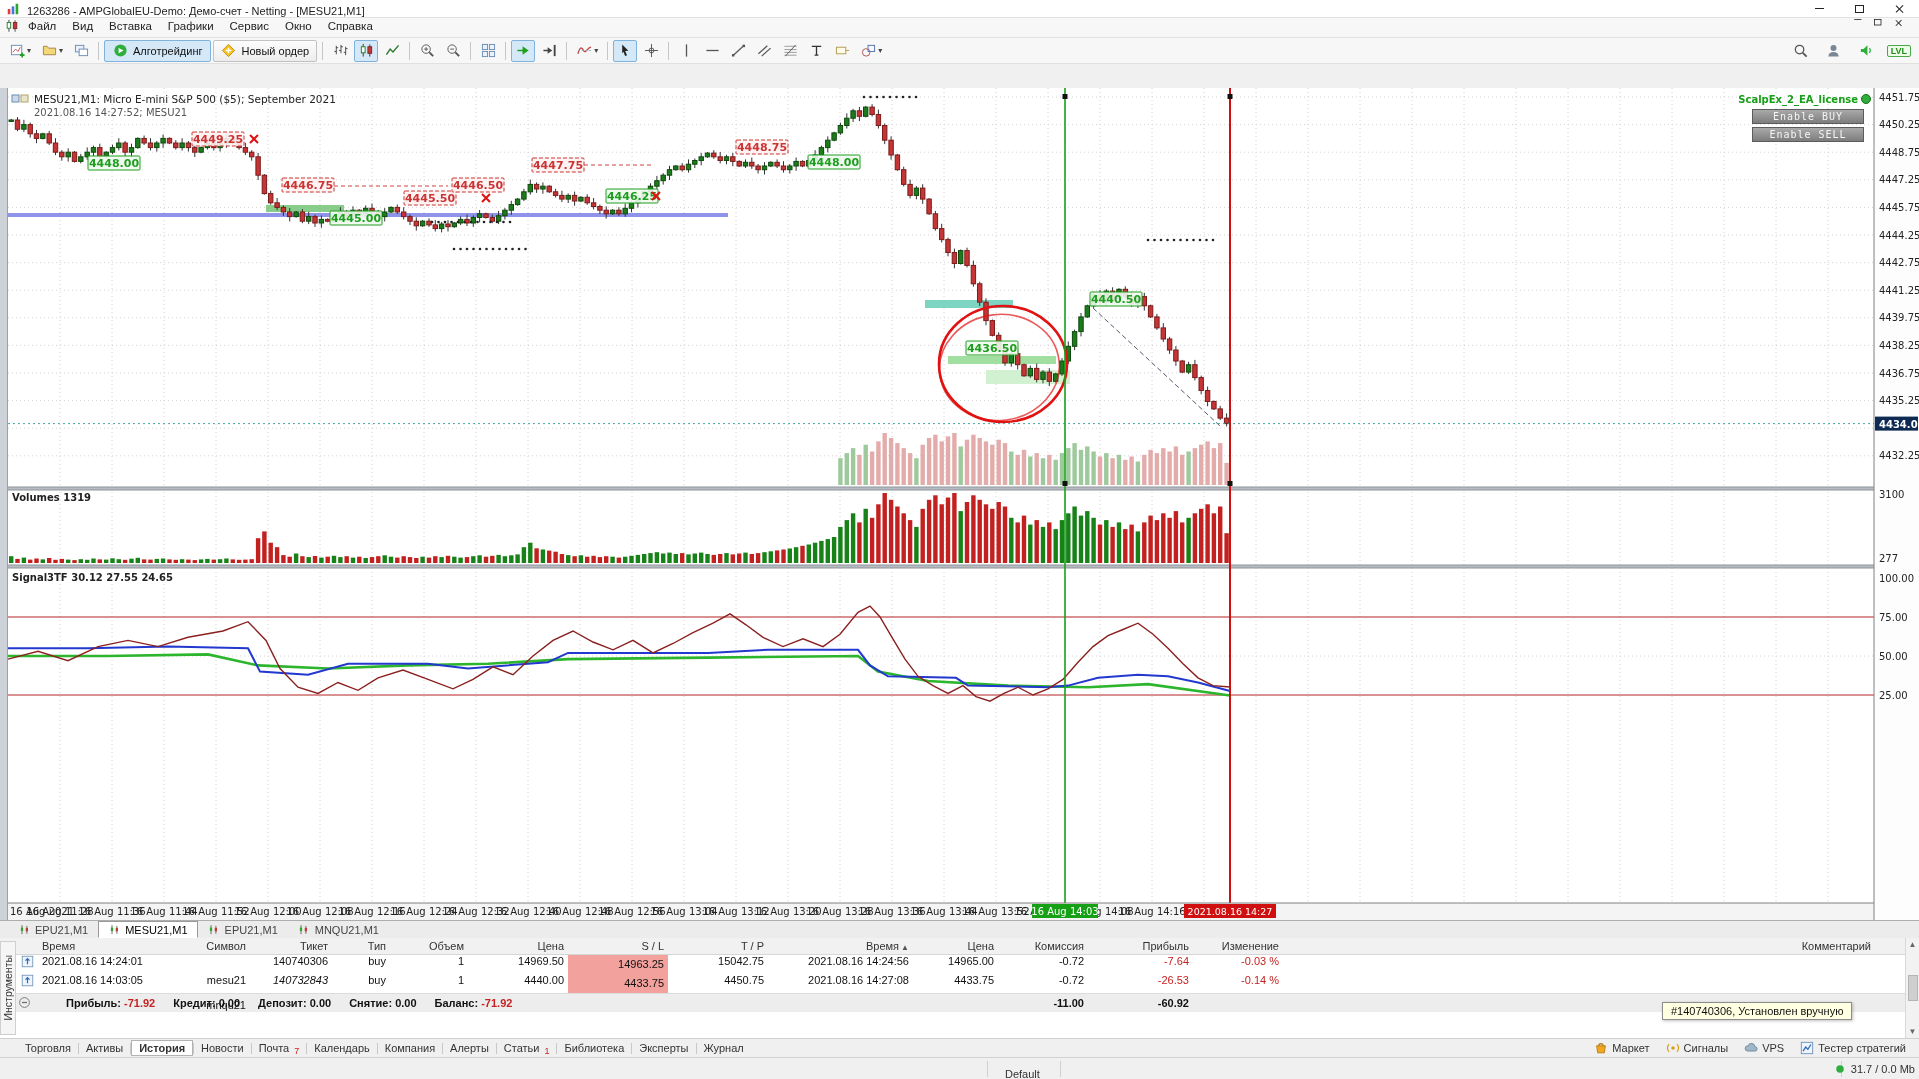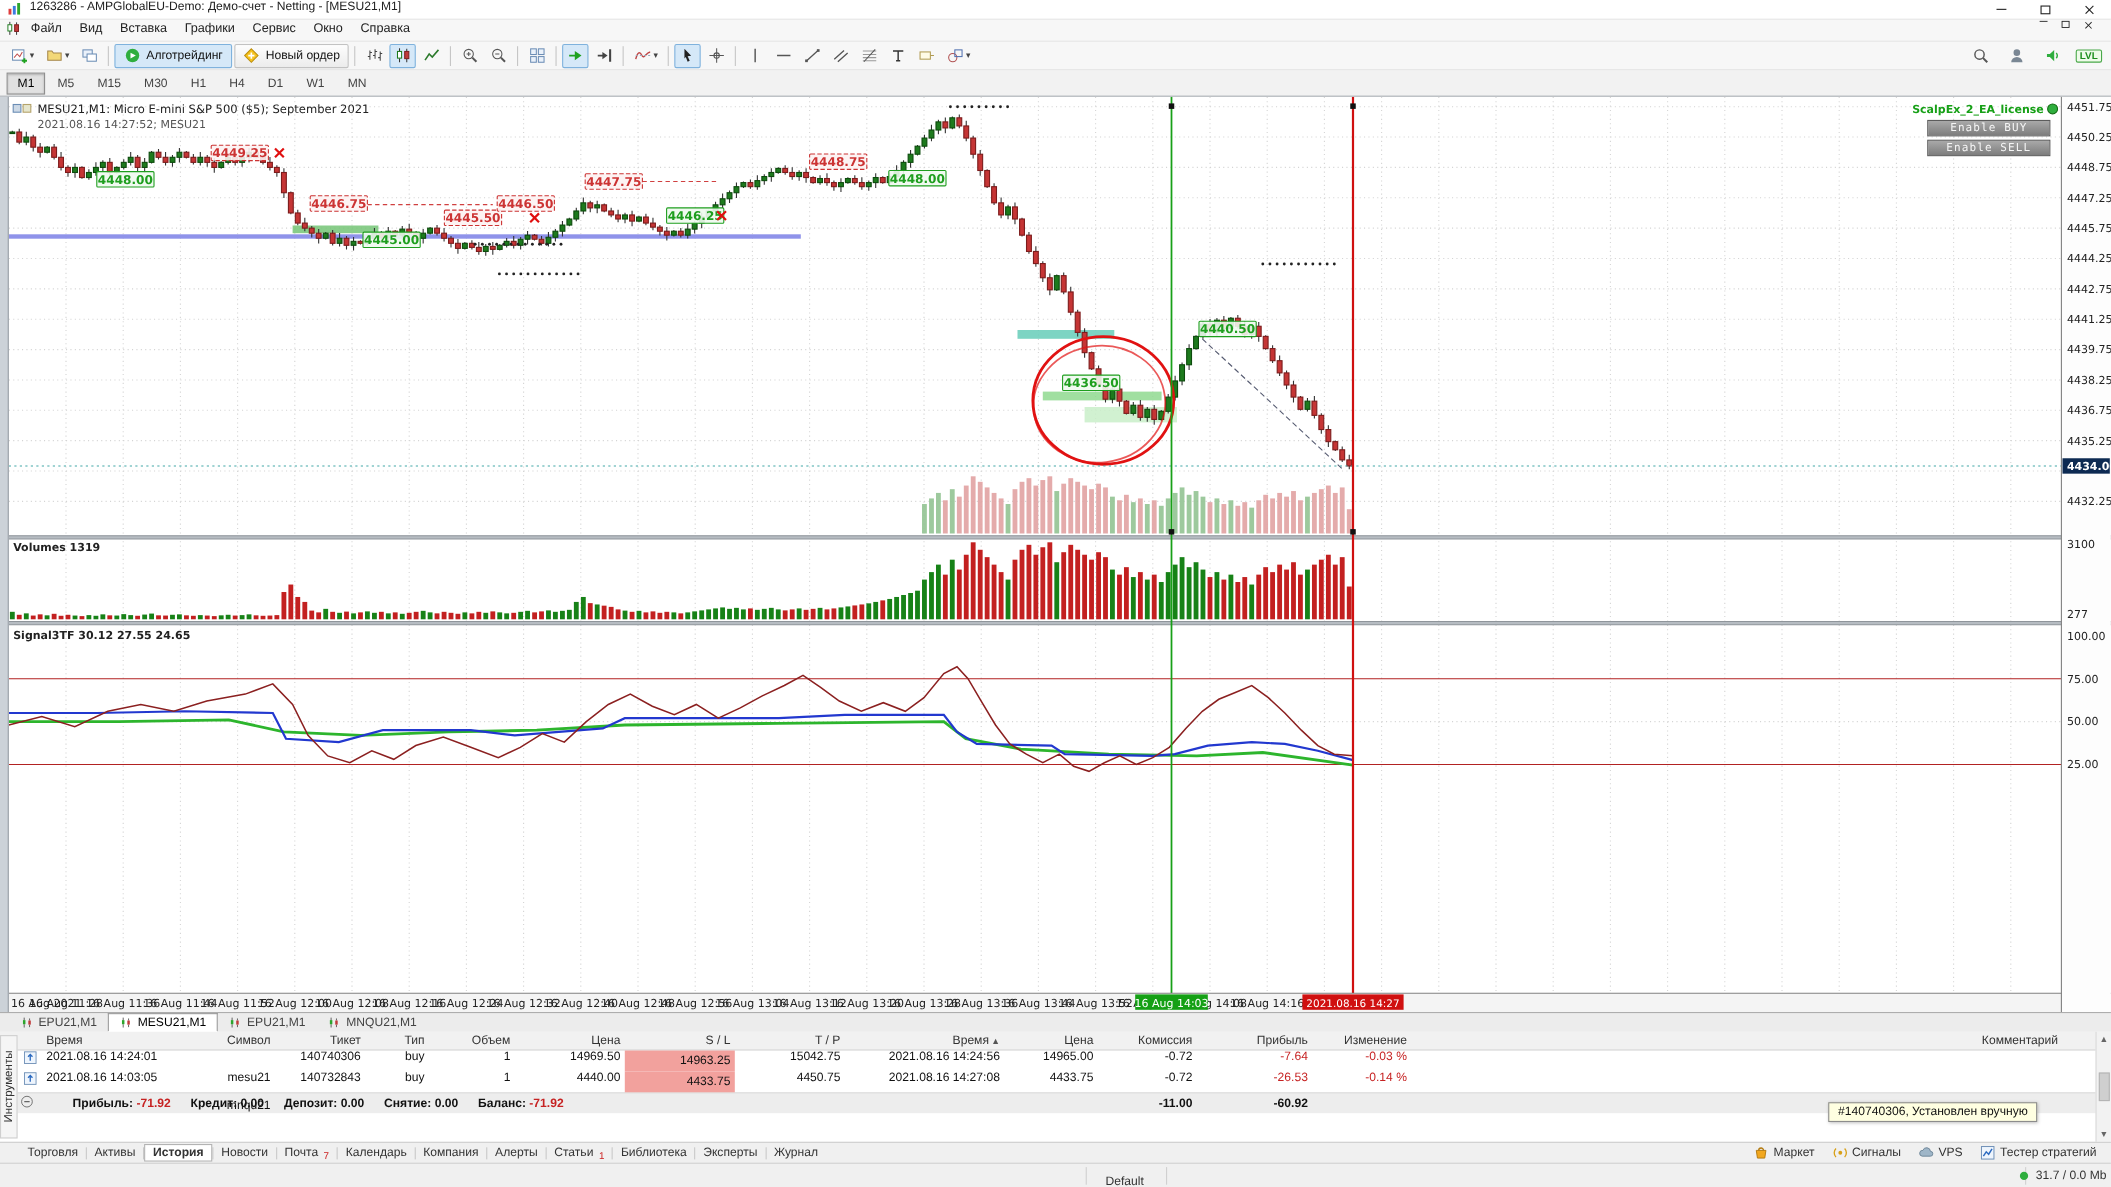--- a/index.html
+++ b/index.html
@@ -1,18 +1,18 @@
 <!DOCTYPE html>
 <html><head>
 <meta charset="utf-8">
 <style>
   *{box-sizing:border-box;margin:0;padding:0}
   html,body{width:1919px;height:1079px;overflow:hidden}
   body{font-family:"Liberation Sans",sans-serif;font-size:11px;color:#111;background:#f0f0f0;position:relative}
-  .titlebar{height:18px;background:#fff;display:flex;align-items:flex-start;padding-left:5px;border-bottom:1px solid #e2e2e2}
+  .titlebar{height:18px;background:#fff;display:flex;align-items:flex-end;padding-left:5px;border-bottom:1px solid #e2e2e2}
   .title-text{margin-left:6px;font-size:11px;color:#222}
   .win-controls{margin-left:auto;display:flex;height:100%}
   .win-btn{width:40px;display:flex;align-items:center;justify-content:center}
   .g-min{width:9px;height:1px;background:#222}
   .g-max{width:9px;height:8px;border:1px solid #222}
   .g-close{position:relative;width:10px;height:10px}
   .g-close::before,.g-close::after{content:"";position:absolute;left:4.5px;top:0;width:1.2px;height:10px;background:#222}
   .g-close::before{transform:rotate(45deg)}.g-close::after{transform:rotate(-45deg)}
   .menubar{height:20px;display:flex;align-items:flex-start;background:#f7f7f7;border-bottom:1px solid #e3e3e3;padding-left:4px;font-size:11.5px}
   .menu-item{padding:2px 8px;color:#222}
@@ -352,31 +352,20 @@
             <svg width="15" height="15" viewBox="0 0 16 16">
               <path d="M2 6.5 v3 h2.8 L9 13.5 V2.5 L4.8 6.5 z" fill="#2fae3e"></path>
               <path d="M11 5.5 a3.5 3.5 0 0 1 0 5" stroke="#2fae3e" fill="none" stroke-width="1.4"></path>
             </svg>
           </span>
         </div>
         <span class="lvl">LVL</span>
       </div>
     </div>
 
-  <div class="tfbar" id="tfbar">
-      <div class="tf active">M1</div>
-      <div class="tf">M5</div>
-      <div class="tf">M15</div>
-      <div class="tf">M30</div>
-      <div class="tf">H1</div>
-      <div class="tf">H4</div>
-      <div class="tf">D1</div>
-      <div class="tf">W1</div>
-      <div class="tf">MN</div>
-    </div>
 
   <div class="chart-region" id="chart-region">
       <svg id="chart-svg" width="1911" height="832">
         <rect width="1911" height="832" fill="#ffffff"></rect>
         <g stroke="#d4d4d4" stroke-dasharray="1,3" fill="none">
           <path d="M52 0 V815"></path>
           <path d="M104 0 V815"></path>
           <path d="M156 0 V815"></path>
           <path d="M208 0 V815"></path>
           <path d="M260 0 V815"></path>
@@ -1170,21 +1159,21 @@
           <div class="cell ar neg" style="width: 90px;">-0.03 %</div>
           <div class="cell ar" style="flex: 1 1 0%; padding-right: 48px;"></div>
         </div>
         <div class="trow">
           <div class="cell ar" style="width: 24px;"><svg width="13" height="13" viewBox="0 0 16 16">
               <rect x="1.5" y="1.5" width="13" height="13" fill="#eef5fd" stroke="#6b8db5"></rect>
               <path d="M8 11.5 V4.5 M5.5 7 L8 4.5 L10.5 7" stroke="#2c6ac0" fill="none" stroke-width="1.5"></path>
             </svg></div>
           <div class="cell" style="width: 140px;">2021.08.16 14:03:05</div>
           <div class="cell ar" style="width: 72px;">mesu21</div>
-          <div class="cell ar" style="width: 82px;">140732843</div>
+          <div class="cell ar" style="width: 82px; font-style: italic;">140732843</div>
           <div class="cell ar" style="width: 58px;">buy</div>
           <div class="cell ar" style="width: 78px;">1</div>
           <div class="cell ar" style="width: 100px;">4440.00</div>
           <div class="cell ar cell-sl" style="width: 100px;">4433.75</div>
           <div class="cell ar" style="width: 100px;">4450.75</div>
           <div class="cell ar" style="width: 145px;">2021.08.16 14:27:08</div>
           <div class="cell ar" style="width: 85px;">4433.75</div>
           <div class="cell ar" style="width: 90px;">-0.72</div>
           <div class="cell ar neg" style="width: 105px;">-26.53</div>
           <div class="cell ar neg" style="width: 90px;">-0.14 %</div>

